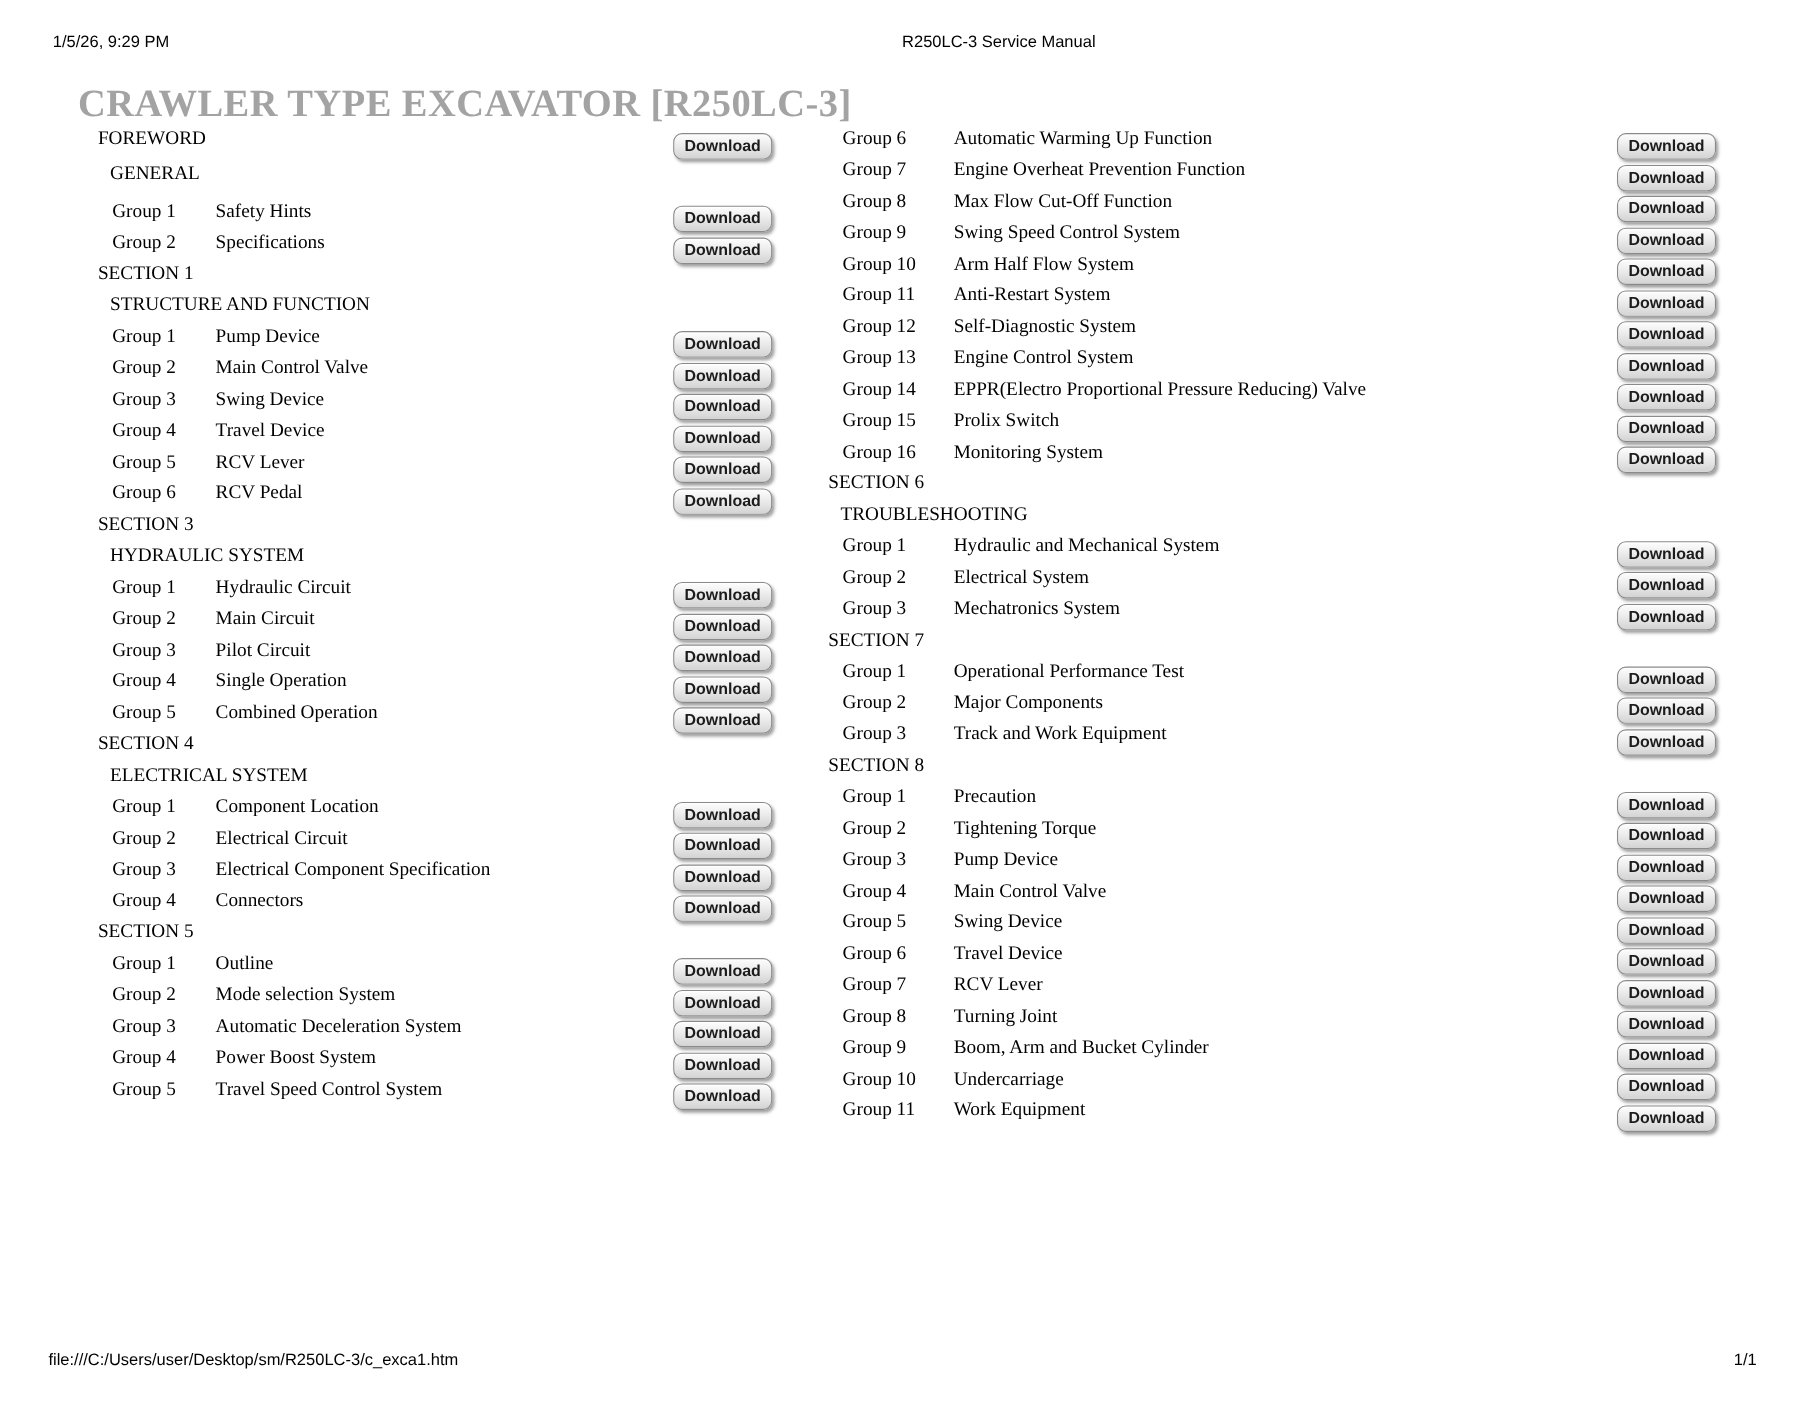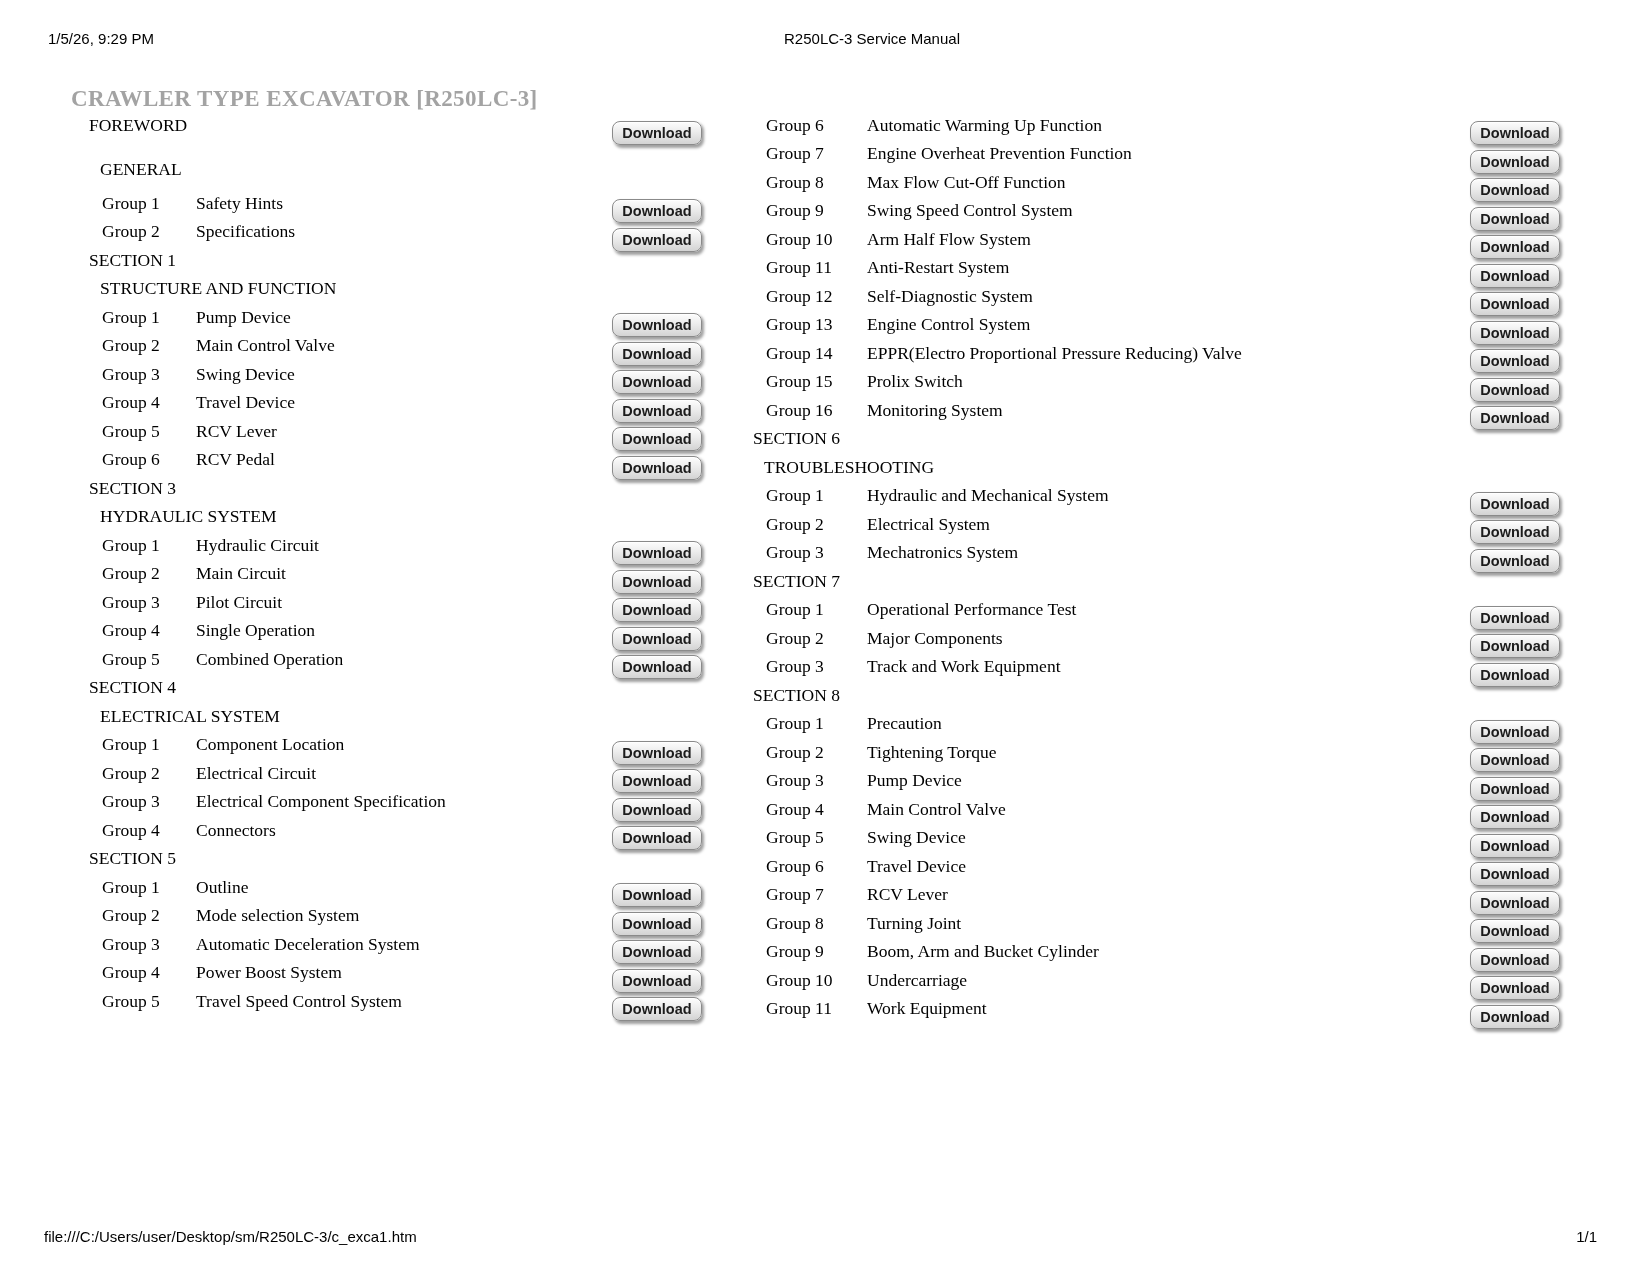--- a/index.html
+++ b/index.html
@@ -5,39 +5,39 @@
   html,body{margin:0;padding:0;}
   body{
     width:1650px;height:1275px;position:relative;background:#ffffff;overflow:hidden;
     font-family:"Liberation Serif", serif;color:#000;
   }
   .hdr-date{
     position:absolute;left:48px;top:30px;
     font:15px "Liberation Sans", sans-serif;white-space:nowrap;
   }
   .hdr-title{
-    position:absolute;left:872px;top:30px;transform:translateX(-50%);
+    position:absolute;left:908px;top:30px;transform:translateX(-50%);
     font:15px "Liberation Sans", sans-serif;white-space:nowrap;
   }
   .page-title{
-    position:absolute;left:71px;top:86px;
-    font-family:"Liberation Serif", serif;font-weight:bold;font-size:23px;
+    position:absolute;left:71px;top:74px;
+    font-family:"Liberation Serif", serif;font-weight:bold;font-size:35px;
     color:#a3a3a3;letter-spacing:0.4px;white-space:nowrap;
   }
   .toc{
     position:absolute;left:89px;top:111px;display:flex;align-items:flex-start;
   }
   .toc-col{display:flex;flex-direction:column;}
   .toc-col.c1{width:613px;margin-right:51px;}
   .toc-col.c2{width:807px;}
   .row{
     height:28.5px;display:flex;align-items:center;
     font-size:17.5px;line-height:1;white-space:nowrap;
   }
-  .row.gap8{margin-top:16px;}
+  .row.gap8{margin-top:4px;}
   .row.gap5{margin-top:5px;}
   .row.subsection{padding-left:11px;}
   .row.group{padding-left:13px;}
   .g-label{flex:none;width:94px;}
   .c2 .g-label{width:101px;}
   .spacer{flex:1 1 auto;}
   .dl-btn{
     flex:none;width:88px;height:22px;
     display:flex;align-items:center;justify-content:center;
     transform:translateY(8px);

